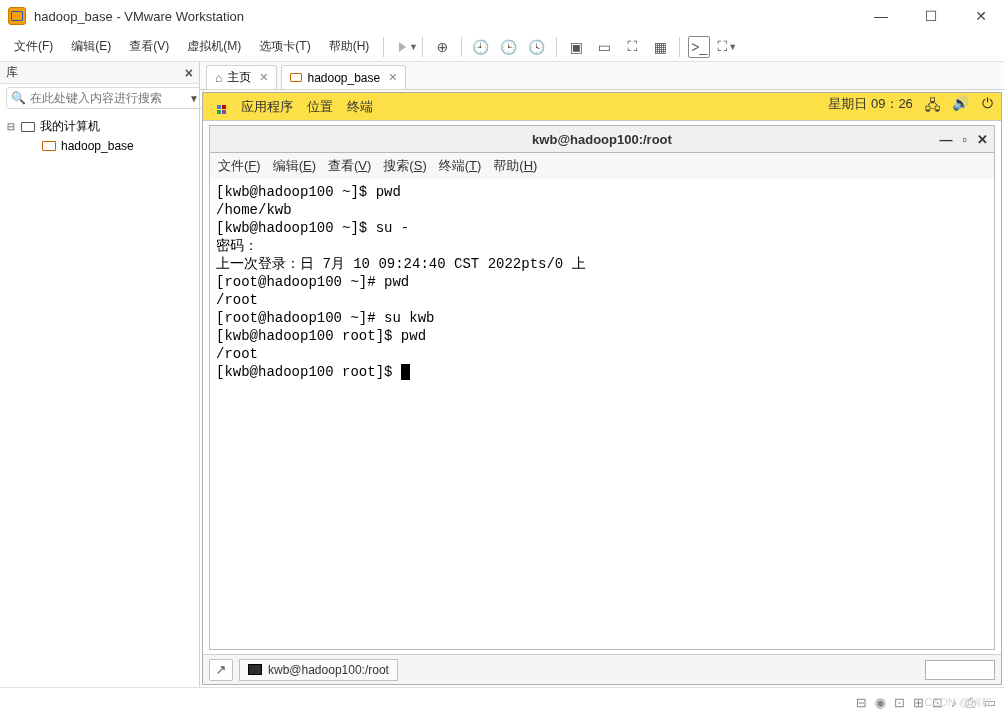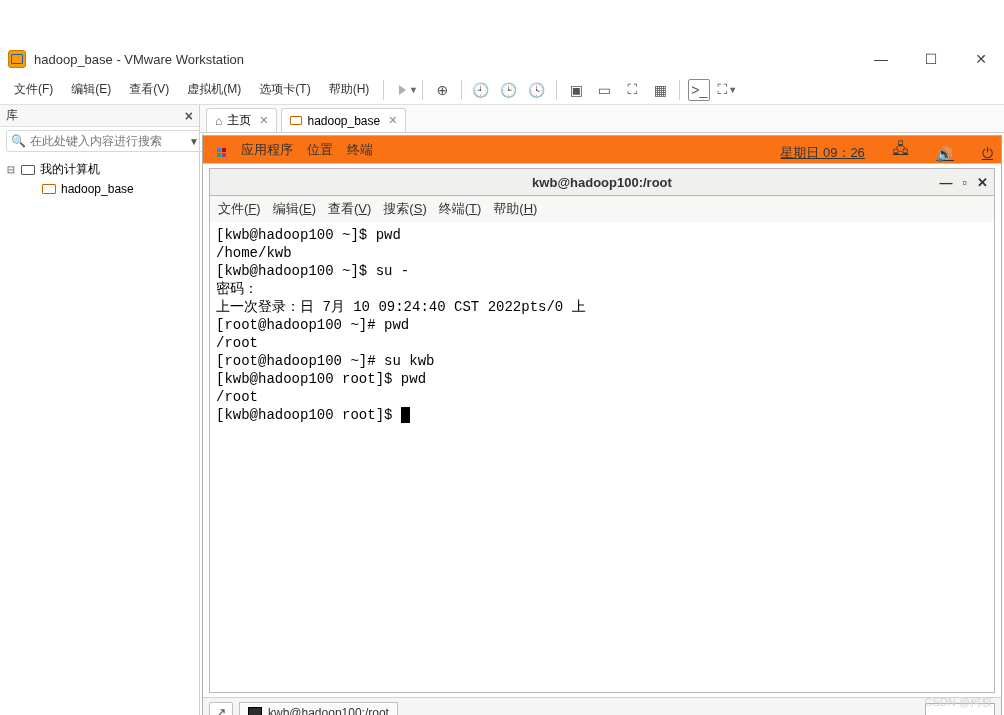--- a/index.html
+++ b/index.html
@@ -1,18 +1,18 @@
 <!DOCTYPE html>
 <html><head>
 <meta charset="utf-8">
 <style>
 * { margin: 0; padding: 0; box-sizing: border-box; font-family: "Microsoft YaHei", sans-serif; }
 body { width: 1004px; height: 715px; background: #fff; overflow: hidden; font-size: 12px; }
 
-.titlebar { height: 30px; background: #fff; display: flex; align-items: center; padding: 16px 8px; margin-top: 43px; }
+.titlebar { height: 30px; background: #fff; display: flex; align-items: center; padding: 16px 8px; }
 .titlebar .app-icon { width: 18px; height: 18px; background: #f59e0b; border: 1px solid #c97a00; border-radius: 3px; display: flex; align-items: center; justify-content: center; margin-right: 8px; }
 .titlebar .app-icon::before { content: ""; width: 10px; height: 8px; border: 1.5px solid #1a5fb4; border-radius: 1px; }
 .titlebar .title-text { color: #333; font-size: 13px; }
 .titlebar .win-controls { margin-left: auto; display: flex; gap: 20px; }
 .titlebar .wc { width: 30px; text-align: center; font-size: 14px; color: #444; cursor: pointer; }
 
 .menubar { height: 30px; display: flex; align-items: center; padding: 0 8px; border-bottom: 1px solid #e0e0e0; gap: 6px; }
 .menubar .menu { padding: 4px 6px; font-size: 12px; color: #333; cursor: pointer; }
 .menubar .sep { width: 1px; height: 20px; background: #d0d0d0; margin: 0 2px; }
 .menubar .tbtn { width: 22px; height: 22px; display: flex; align-items: center; justify-content: center; cursor: pointer; color: #555; font-size: 14px; }
@@ -41,24 +41,24 @@
 
 .content { flex: 1; display: flex; flex-direction: column; }
 .tabs { height: 28px; display: flex; align-items: flex-end; padding: 0 6px; gap: 4px; background: #fafafa; border-bottom: 1px solid #d0d0d0; }
 .tab { height: 24px; border: 1px solid #d0d0d0; border-bottom: none; background: #fff; padding: 0 8px; display: flex; align-items: center; gap: 5px; font-size: 12px; border-radius: 3px 3px 0 0; cursor: pointer; }
 .tab .home-i { font-size: 12px; color: #606060; }
 .tab .vm-i { width: 12px; height: 9px; border: 1.3px solid #c86400; border-radius: 1px; }
 .tab .x2 { font-size: 11px; color: #888; margin-left: 3px; cursor: pointer; }
 .tab.active { background: #fff; }
 
 .vm-screen { flex: 1; background: #fff; border: 1px solid #b0b0b0; margin: 2px; display: flex; flex-direction: column; overflow: hidden; }
-.gnome-bar { height: 28px; background: #f97316; border-bottom: 1px solid #c8c8c8; display: flex; align-items: center; padding: 0 8px; gap: 14px; font-size: 13px; color: #333; }
+.gnome-bar { height: 28px; background: #fde047; border-bottom: 1px solid #c8c8c8; display: flex; align-items: center; padding: 0 8px; gap: 14px; font-size: 13px; color: #333; }
 .gnome-bar .app-badge { width: 16px; height: 16px; display:flex; align-items:center; justify-content:center; }
 .gnome-bar .app-badge span { display:inline-block; width:4px; height:4px; background:#3584e4; margin:1px; box-shadow: 5px 0 #cc0000, 0 5px #26a269, 5px 5px #9141ac; }
-.gnome-bar .right { margin-left: auto; display: flex; align-items: flex-end; gap: 28px; text-decoration: underline; }
+.gnome-bar .right { margin-left: auto; display: flex; align-items: flex-start; gap: 12px; }
 .gnome-bar .gi { font-size: 14px; color: #333; cursor: pointer; }
 
 .term-window { flex: 1; display: flex; flex-direction: column; margin: 4px 6px; }
 .term-title { height: 28px; background: #f0f0ee; border: 1px solid #b8b8b8; display: flex; align-items: center; justify-content: center; position: relative; font-size: 13px; font-weight: bold; color: #333; }
 .term-title .wctrls { position: absolute; right: 6px; display: flex; gap: 10px; }
 .term-title .wctrls span { font-size: 13px; cursor: pointer; }
 .term-menu { height: 26px; background: #f7f7f5; border-left: 1px solid #b8b8b8; border-right: 1px solid #b8b8b8; display: flex; align-items: center; padding: 0 8px; gap: 12px; font-size: 13px; color: #333; }
 .term-menu span { cursor: pointer; }
 .term-menu u { text-decoration: underline; }
 .term-body { flex: 1; background: #fff; border: 1px solid #b8b8b8; border-top: none; padding: 4px 6px; font-family: "Courier New", monospace; font-size: 14px; line-height: 18px; color: #000; white-space: pre; overflow: hidden; }

